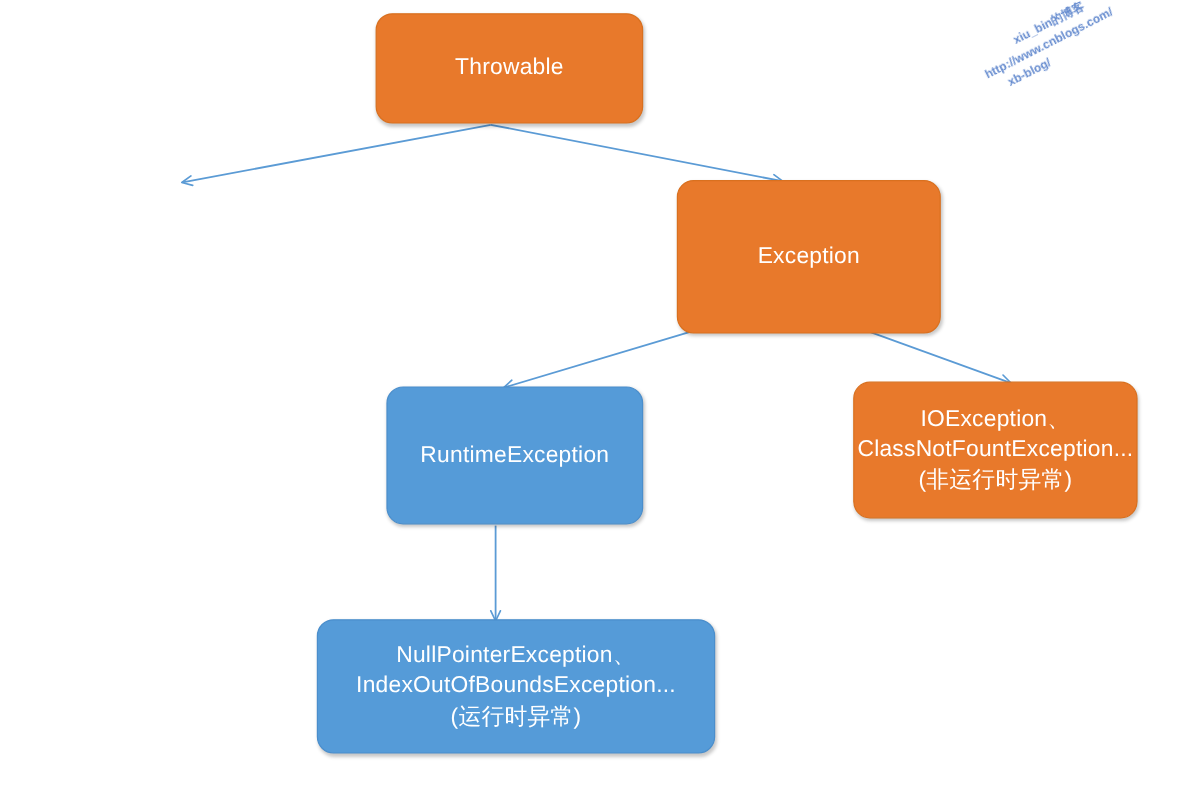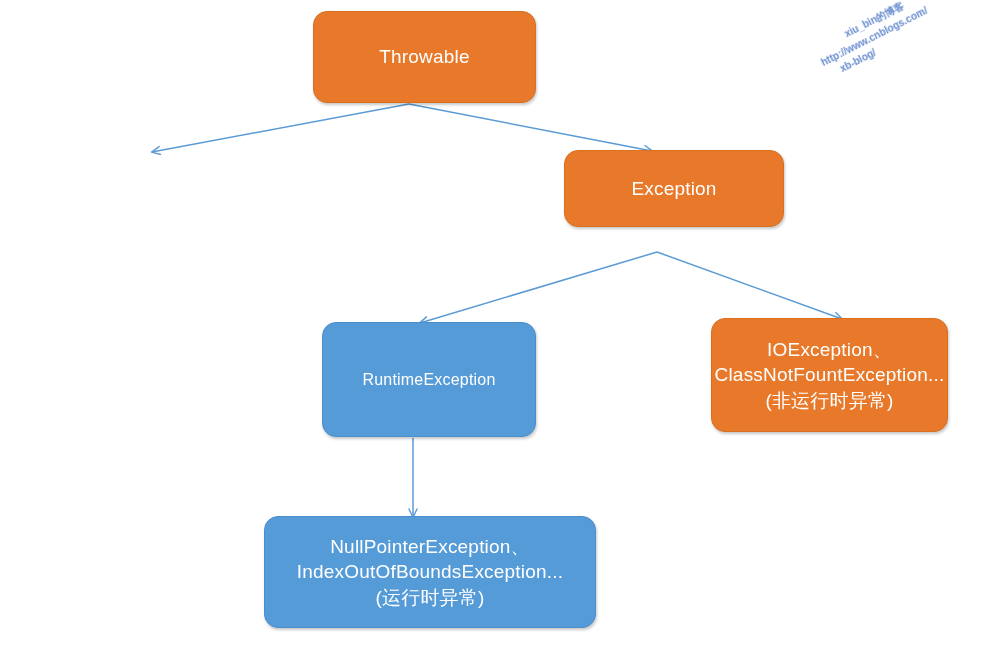--- a/index.html
+++ b/index.html
@@ -50,22 +50,22 @@
     border: 1px solid #4A8ECC;
   }
   .node-label {
     display: block;
     white-space: pre-line;
     padding: 0 8px;
   }
   
   #node-throwable   { left: 297px; top: 11px;  width: 223px; height: 92px;  font-size: 19px; }
   #node-error       { left: 36px;  top: 151px; width: 224px; height: 100px; font-size: 19px; }
-  #node-exception   { left: 548px; top: 150px; width: 220px; height: 77px; font-size: 19px; }
-  #node-runtime     { left: 306px; top: 322px; width: 214px; height: 115px; font-size: 16px; }
+  #node-exception   { left: 548px; top: 150px; width: 220px; height: 128px; font-size: 19px; }
+  #node-runtime     { left: 306px; top: 322px; width: 214px; height: 115px; font-size: 19px; }
   #node-ioexception { left: 695px; top: 318px; width: 237px; height: 114px; font-size: 19px; }
   #node-npe         { left: 248px; top: 516px; width: 332px; height: 112px; font-size: 19px; align-items: center; }
 
   
   #watermark {
     position: absolute;
     left: 806px;
     top: 14px;
     width: 180px;
     height: 100px;

